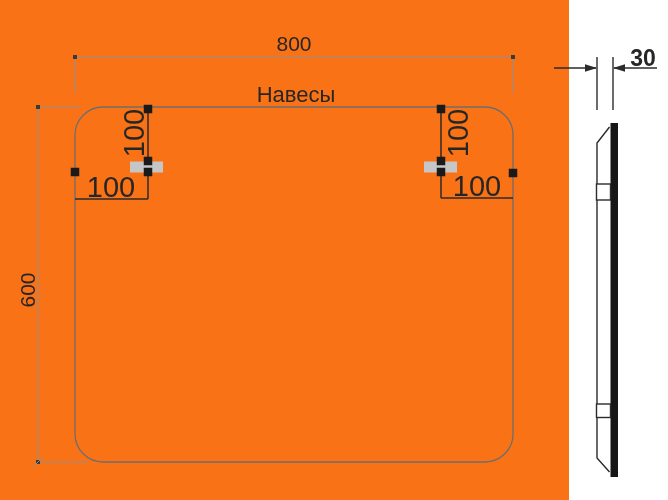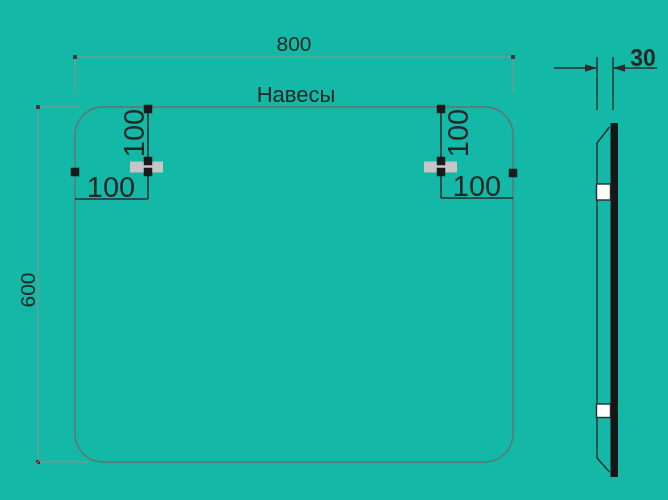--- a/index.html
+++ b/index.html
@@ -1,19 +1,19 @@
 <!DOCTYPE html>
 <html><head>
 <meta charset="utf-8">
 <style>
   html,body{margin:0;padding:0;background:#ffffff;}
   .canvas{
     position:relative;
-    width:668px;height:500px;
-    background:#14b8a6;
+    width:569px;height:500px;
+    background:#f97316;
     font-family:"Liberation Sans", sans-serif;
   }
   svg text{
     fill:#262626;
     font-family:"Liberation Sans", sans-serif;
   }
   .outline{stroke:#6e6e6e;stroke-width:1.3;fill:none;}
   .dim{stroke:#909090;stroke-width:1;fill:none;}
   .detail{stroke:#2b2b2b;stroke-width:1.5;fill:none;}
   .thin-detail{stroke:#2b2b2b;stroke-width:1.4;fill:none;}

